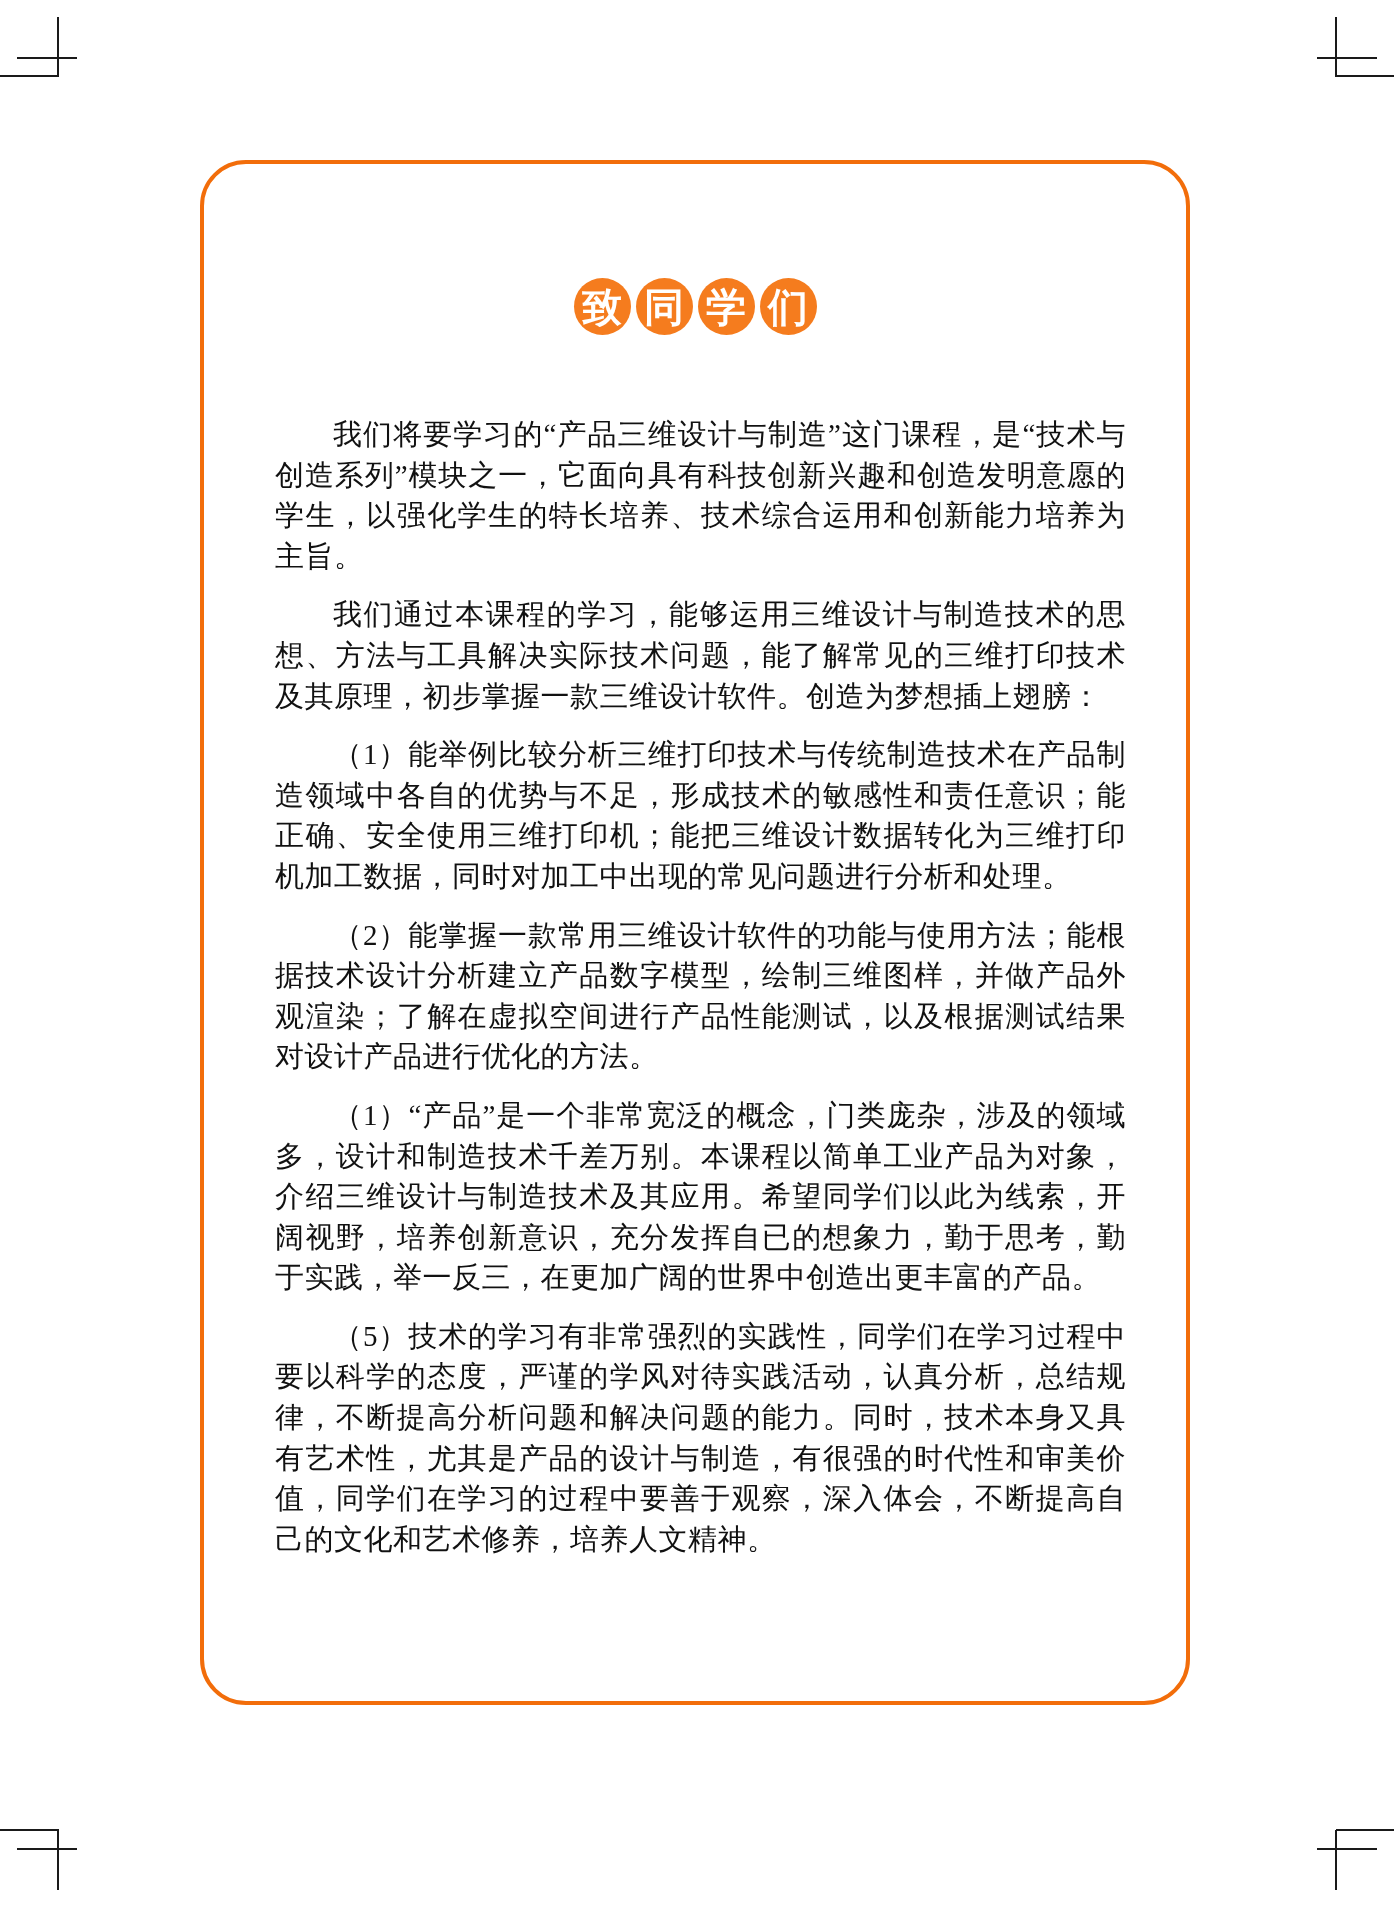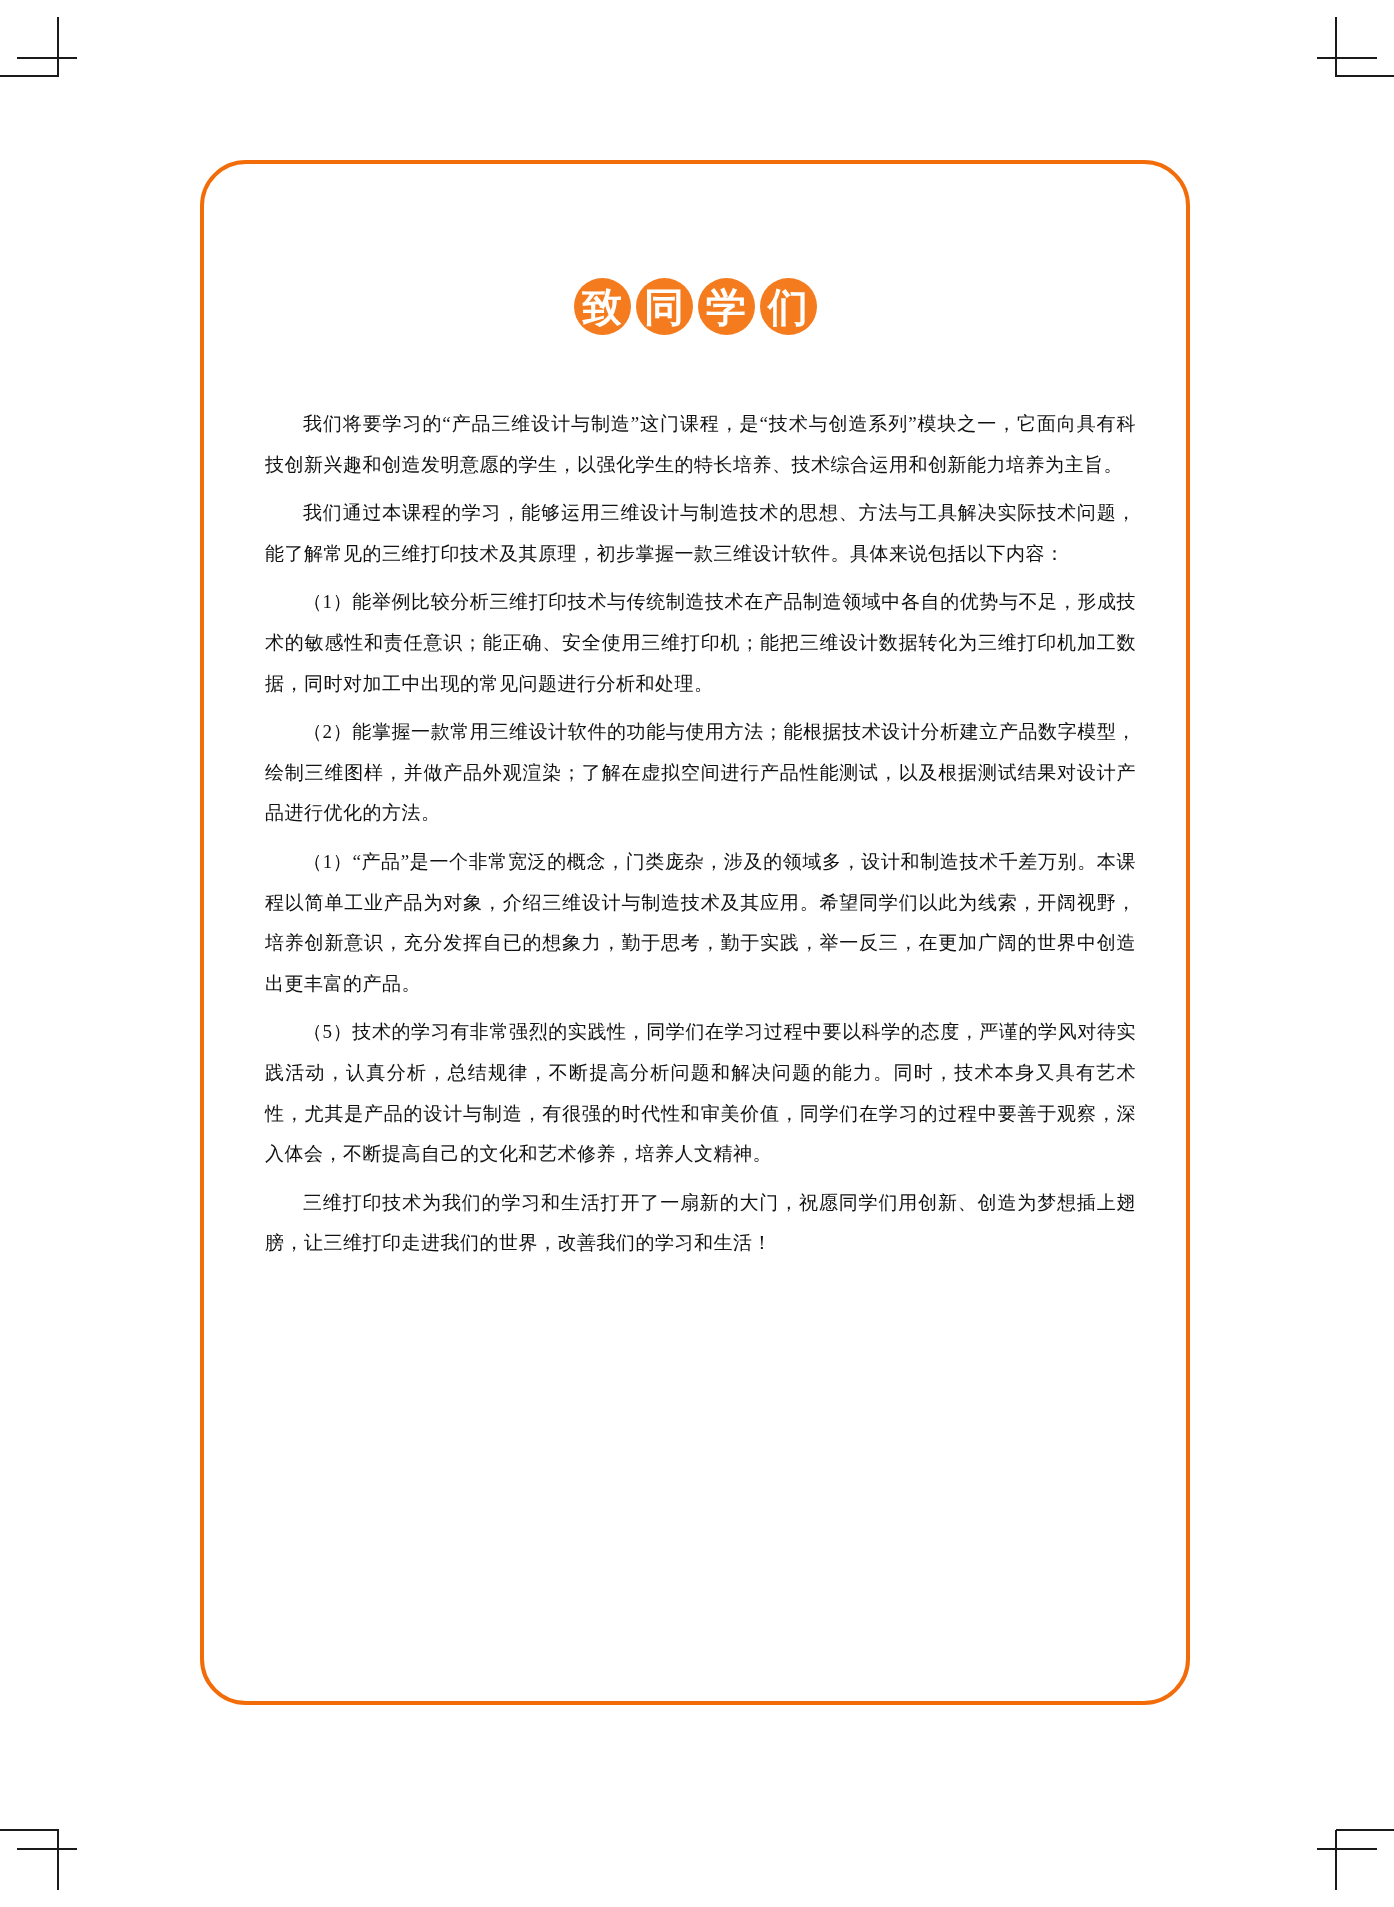--- a/index.html
+++ b/index.html
@@ -51,22 +51,22 @@
     font-size:40px;
     line-height:1;
   }
   
   .body-text{
     position:absolute;
     left:53px; right:42px;
     top:232px;
   }
   .body-text p{
-    margin:8px;
-    font-size:19px;
+    margin:18px;
+    font-size:29px;
     line-height:40.6px;
     color:var(--ink);
     text-align:justify;
     text-indent:2em;
     letter-spacing:0.5px;
   }
 </style>
 </head>
 <body>
 
@@ -100,23 +100,22 @@
       <div class="badge">
         <span>学</span>
       </div>
       <div class="badge">
         <span>们</span>
       </div>
     </div>
 
     <div class="body-text">
       <p>我们将要学习的“产品三维设计与制造”这门课程，是“技术与创造系列”模块之一，它面向具有科技创新兴趣和创造发明意愿的学生，以强化学生的特长培养、技术综合运用和创新能力培养为主旨。</p>
-      <p>我们通过本课程的学习，能够运用三维设计与制造技术的思想、方法与工具解决实际技术问题，能了解常见的三维打印技术及其原理，初步掌握一款三维设计软件。具体来说包括以下内容：</p>
+      <p>我们通过本课程的学习，能够运用三维设计与制造技术的思想、方法与工具解决实际技术问题，能了解常见的三维打印技术及其原理，初步掌握一款三维设计软件。创造为梦想插上翅膀：</p>
       <p>（1）能举例比较分析三维打印技术与传统制造技术在产品制造领域中各自的优势与不足，形成技术的敏感性和责任意识；能正确、安全使用三维打印机；能把三维设计数据转化为三维打印机加工数据，同时对加工中出现的常见问题进行分析和处理。</p>
       <p>（2）能掌握一款常用三维设计软件的功能与使用方法；能根据技术设计分析建立产品数字模型，绘制三维图样，并做产品外观渲染；了解在虚拟空间进行产品性能测试，以及根据测试结果对设计产品进行优化的方法。</p>
       <p>（1）“产品”是一个非常宽泛的概念，门类庞杂，涉及的领域多，设计和制造技术千差万别。本课程以简单工业产品为对象，介绍三维设计与制造技术及其应用。希望同学们以此为线索，开阔视野，培养创新意识，充分发挥自已的想象力，勤于思考，勤于实践，举一反三，在更加广阔的世界中创造出更丰富的产品。</p>
       <p>（5）技术的学习有非常强烈的实践性，同学们在学习过程中要以科学的态度，严谨的学风对待实践活动，认真分析，总结规律，不断提高分析问题和解决问题的能力。同时，技术本身又具有艺术性，尤其是产品的设计与制造，有很强的时代性和审美价值，同学们在学习的过程中要善于观察，深入体会，不断提高自己的文化和艺术修养，培养人文精神。</p>
-      <p>三维打印技术为我们的学习和生活打开了一扇新的大门，祝愿同学们用创新、创造为梦想插上翅膀，让三维打印走进我们的世界，改善我们的学习和生活！</p>
     </div>
 
   </div>
 
 </div>
 
 </body></html>

